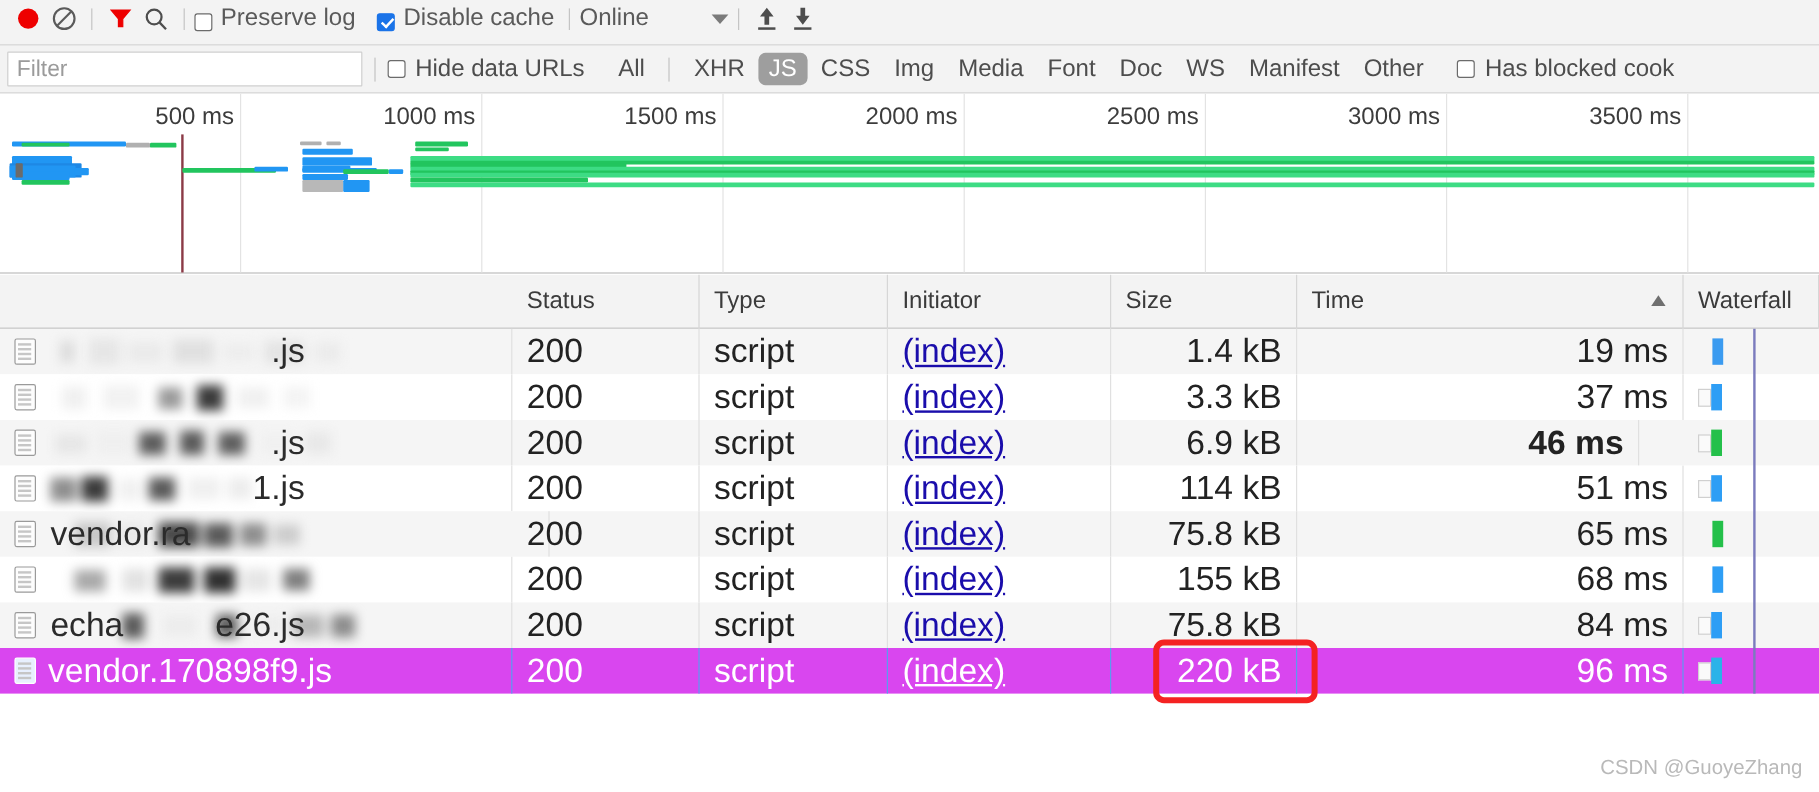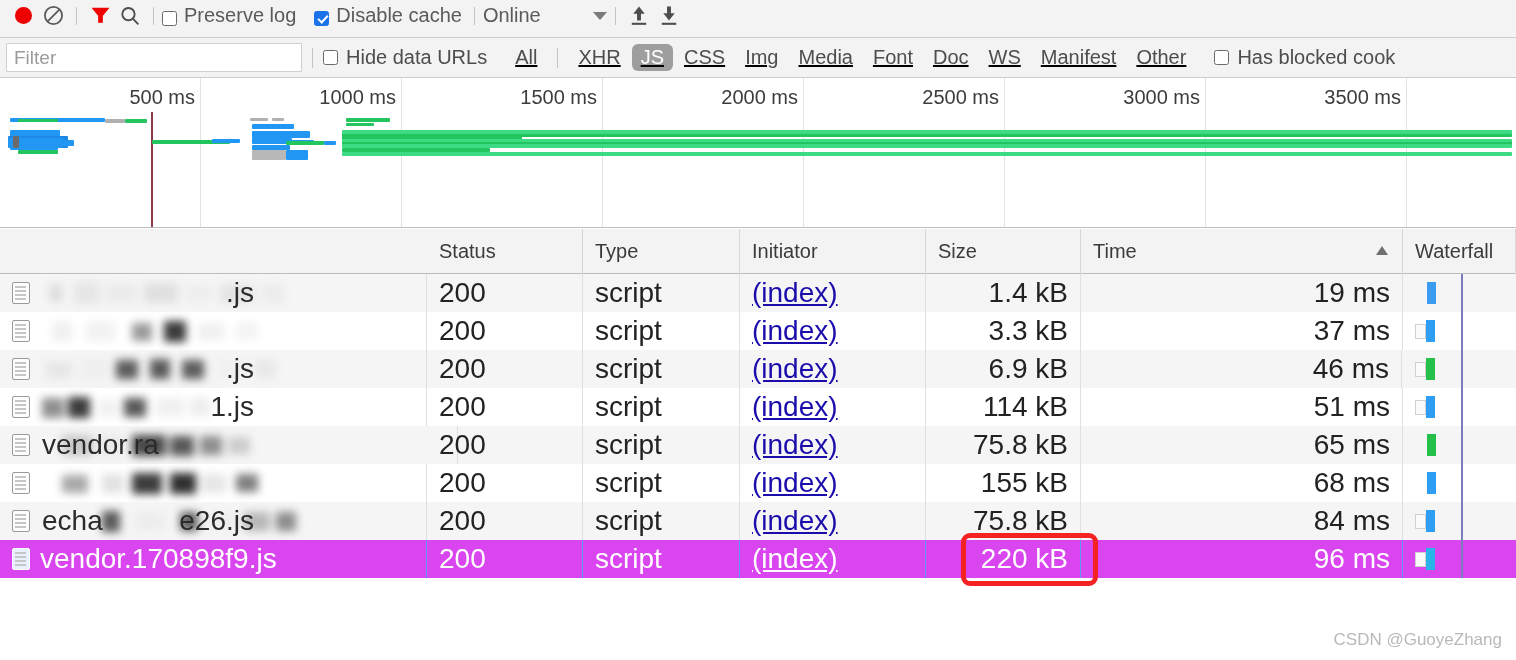--- a/index.html
+++ b/index.html
@@ -270,21 +270,21 @@
     </div>
   </div>
 
   <div class="filterbar">
     <input class="filter-input" type="text" placeholder="Filter" style="">
     <div class="fb-sep"></div>
     <div class="tb-group">
       <span class="cb"></span>
       <span class="fb-label">Hide data URLs</span>
     </div>
-    <div id="type-filters" style="display:flex;align-items:center;margin-left:14px;text-decoration:underline;">
+    <div id="type-filters" style="display:flex;align-items:center;margin-left:14px;">
         <div class="type-btn">All</div>
         <div class="fb-sep"></div>
         <div class="type-btn">XHR</div>
         <div class="type-btn active">JS</div>
         <div class="type-btn">CSS</div>
         <div class="type-btn">Img</div>
         <div class="type-btn">Media</div>
         <div class="type-btn">Font</div>
         <div class="type-btn">Doc</div>
         <div class="type-btn">WS</div>
@@ -433,21 +433,21 @@
               <i style="left: 142px; top: 4px; width: 22px; height: 19px; background: rgb(94, 94, 94);"></i>
               <i style="left: 176px; top: 5px; width: 30px; height: 17px; background: rgb(240, 240, 240);"></i>
               <i style="left: 214px; top: 4px; width: 22px; height: 18px; background: rgb(232, 232, 232);"></i>
             </span>
             <span class="name-tail" style="position: absolute; right: 172px;">.js</span>
           </div>
           <div class="cell" style="left: 427px; width: 156px;">200</div>
           <div class="cell" style="left: 583px; width: 157px;">script</div>
           <div class="cell link" style="left: 740px; width: 186px;">(index)</div>
           <div class="cell num" style="left: 926px; width: 155px;">6.9 kB</div>
-          <div class="cell num" style="left: 1080px; width: 322px;">46 ms</div>
+          <div class="cell num" style="left: 1044px; width: 322px; font-weight: bold;">46 ms</div>
           <div class="wf-cell" style="left: 1403px; width: 113px; padding-left: 12px;">
             <span class="wf-q"></span>
             <span class="wf-b" style="background: rgb(36, 192, 74);"></span>
           </div>
         </div>
         <div class="row">
           <div class="cell" style="left: 0px; width: 427px;">
             <span class="file-icon"></span>
             <span class="redact" style="width: 270px;">
               <i style="left: 2px; top: 4px; width: 22px; height: 20px; background: rgb(143, 143, 143);"></i>

